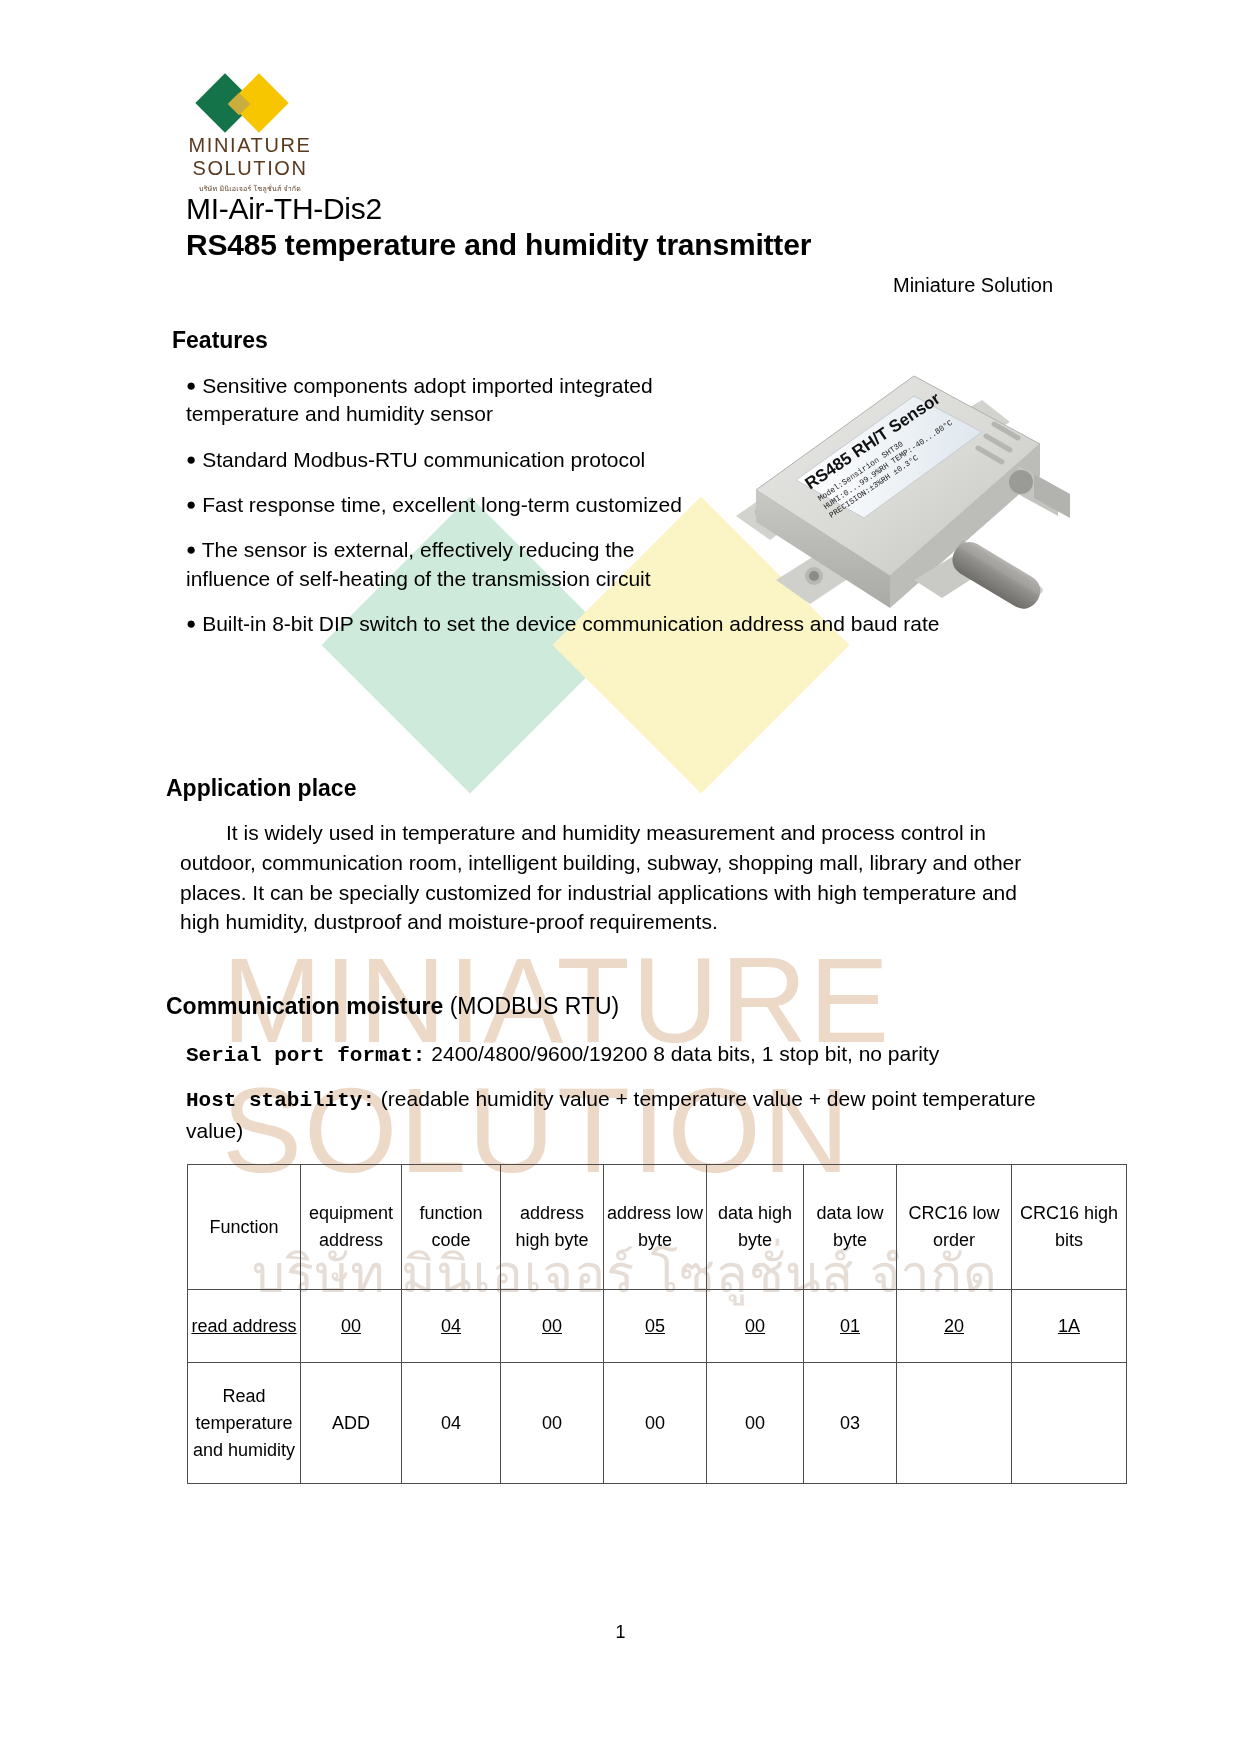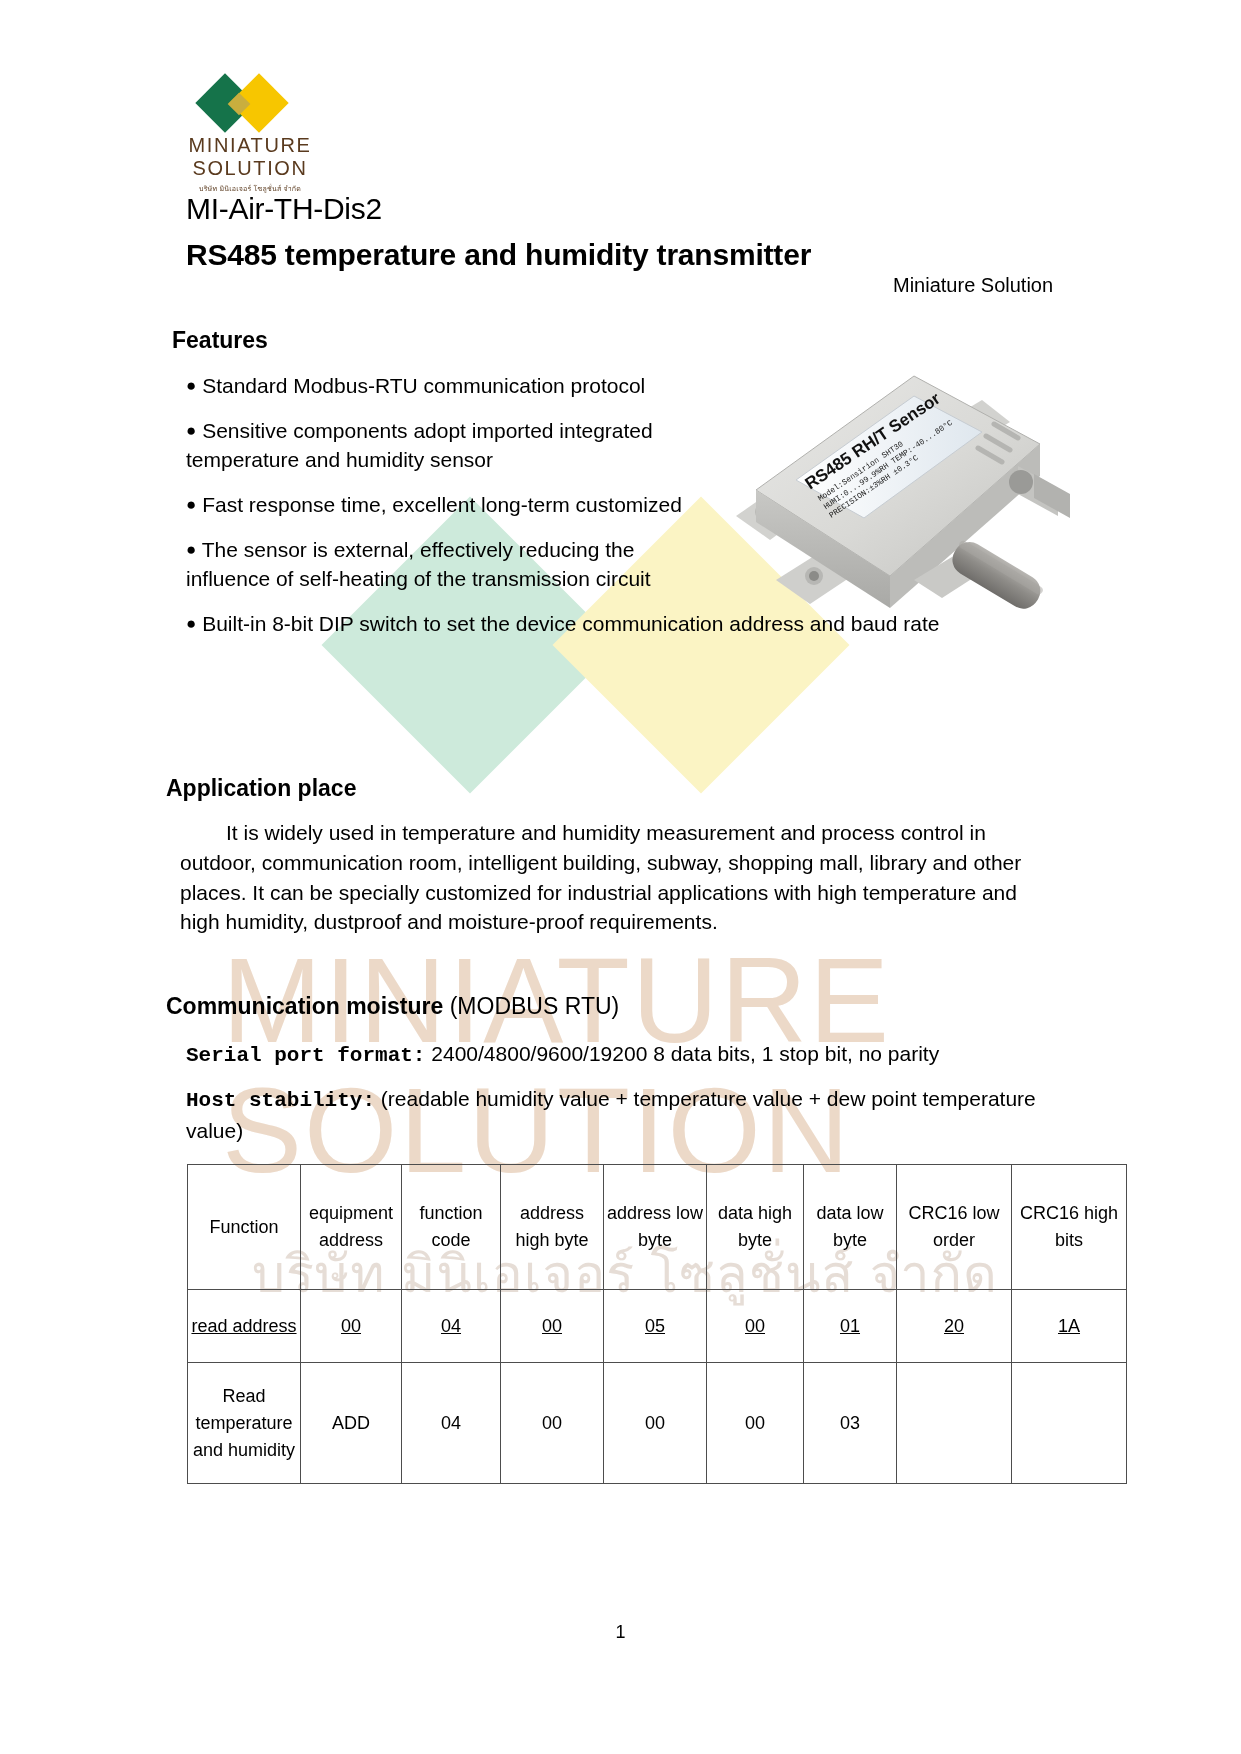--- a/index.html
+++ b/index.html
@@ -135,21 +135,21 @@
     position: absolute;
     left: 186px;
     top: 192px;
     font-size: 30px;
     font-weight: 400;
     letter-spacing: -0.3px;
   }
   .doc-title {
     position: absolute;
     left: 186px;
-    top: 238px;
+    top: 228px;
     font-size: 30px;
     font-weight: bold;
     letter-spacing: -0.2px;
   }
   .brand-right {
     position: absolute;
     left: 893px;
     top: 274px;
     font-size: 20px;
     font-weight: 400;
@@ -350,25 +350,25 @@
           <rect x="0" y="4" width="96" height="8" rx="4" fill="#a8a6a2" opacity="0.5"></rect>
         </g>
       </svg>
     </div>
 
     <div class="sec-heading h-features">Features</div>
 
     <div class="bullets">
       <div class="bullet">
         <span class="dot">●</span>
-        <span>Standard Modbus-RTU communication protocol</span>
+        <span>Sensitive components adopt imported integrated temperature and humidity sensor</span>
       </div>
       <div class="bullet">
         <span class="dot">●</span>
-        <span>Sensitive components adopt imported integrated temperature and humidity sensor</span>
+        <span>Standard Modbus-RTU communication protocol</span>
       </div>
       <div class="bullet">
         <span class="dot">●</span>
         <span>Fast response time, excellent long-term customized</span>
       </div>
       <div class="bullet">
         <span class="dot">●</span>
         <span>The sensor is external, effectively reducing the influence of self-heating of the transmission circuit</span>
       </div>
       <div class="bullet wide">

